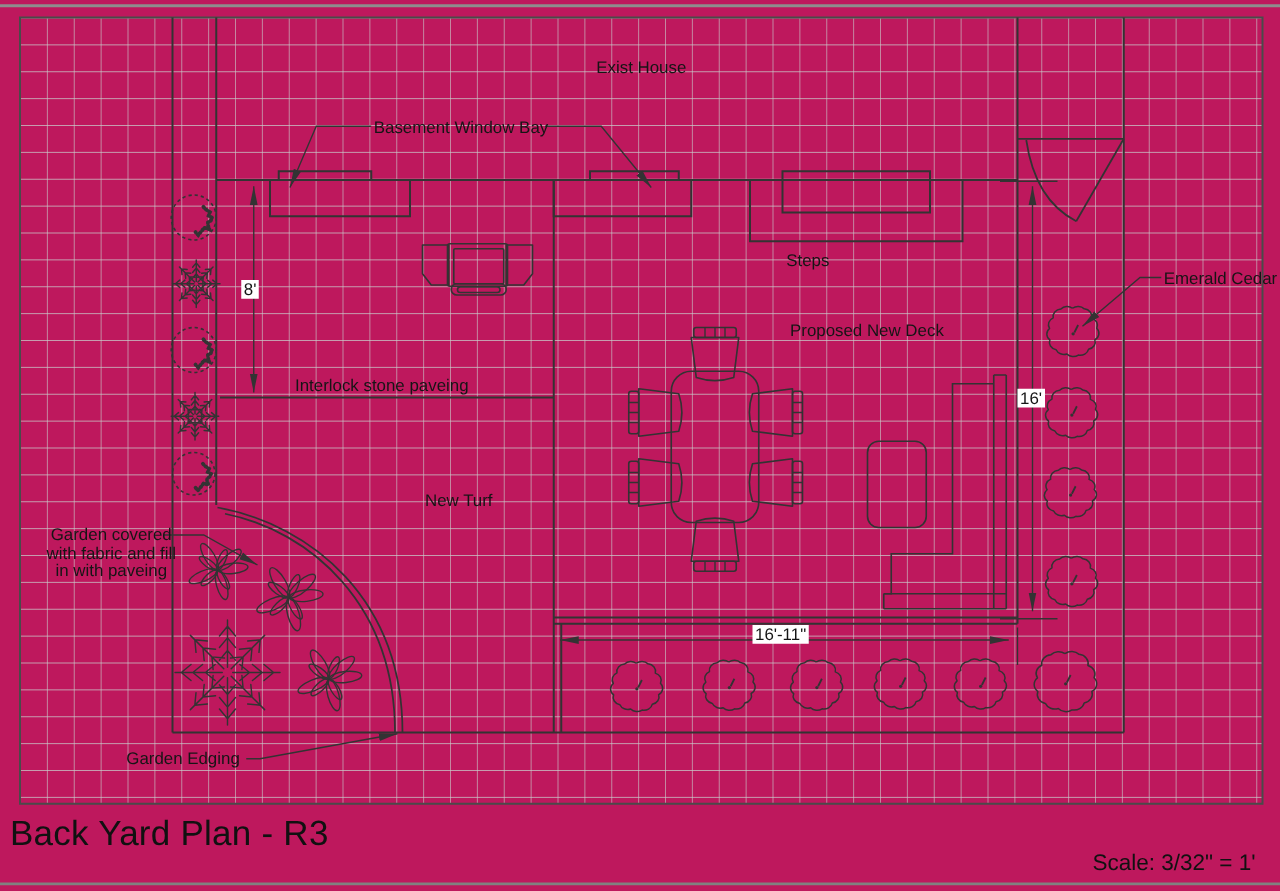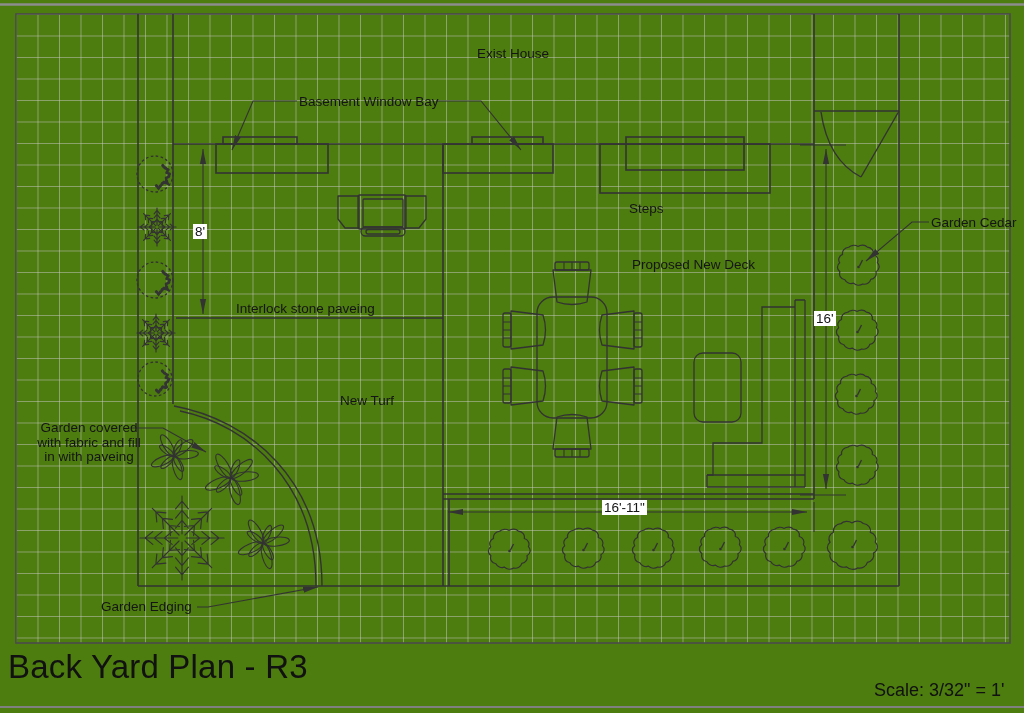--- a/index.html
+++ b/index.html
@@ -1,22 +1,22 @@
 <!DOCTYPE html>
 <html><head>
 <meta charset="utf-8">
 <style>
   html,body{margin:0;padding:0;background:#fff;}
-  .page{position:relative;width:1024px;height:713px;background:#4d7c0f;overflow:hidden;
+  .page{position:relative;width:1024px;height:713px;background:#be185d;overflow:hidden;
         font-family:"Liberation Sans",sans-serif;color:#151515;}
   svg.plan{position:absolute;left:0;top:0;}
   .lbl{position:absolute;font-size:13.5px;line-height:15px;white-space:nowrap;color:#151515;}
   .dim{background:#ffffff;padding:0 2px;}
   .note{white-space:normal;width:114px;text-align:center;line-height:14.6px;padding-left:14px;}
-  .title{font-size:33px;letter-spacing:0.2px;color:#111;}
+  .title{font-size:28px;letter-spacing:0.2px;color:#111;}
   .scale{font-size:18px;color:#111;}
   .drawing-line{stroke:#333;fill:none;}
 </style>
 </head>
 <body>
 
 <div class="page">
 
   <svg class="plan" width="1024" height="713" viewBox="0 0 1024 713">
     <defs>
@@ -217,21 +217,21 @@
           <path d="M1.5,1 L4.5,-5" class="drawing-line" stroke-width="1.4"></path>
         </g>
       </g>
   </svg>
 
   <div class="lbl" style="left:477px;top:46px;">Exist House</div>
   <div class="lbl" style="left:299px;top:94px;">Basement Window Bay</div>
   <div class="lbl" style="left:629px;top:153px;margin-top:48px;">Steps</div>
   <div class="lbl" style="left:236px;top:265px;margin-top:36px;">Interlock stone paveing</div>
   <div class="lbl" style="left:632px;top:257px;">Proposed New Deck</div>
-  <div class="lbl" style="left:931px;top:215px;">Garden Cedar</div>
+  <div class="lbl" style="left:931px;top:215px;">Emerald Cedar</div>
   <div class="lbl" style="left:340px;top:393px;">New Turf</div>
   <div class="lbl note" style="left:18px;top:421px;">
     <span>Garden covered</span><br>
     <span>with fabric and fill</span><br>
     <span>in with paveing</span>
   </div>
   <div class="lbl" style="left:101px;top:599px;">Garden Edging</div>
 
   <div class="lbl dim" style="left:193px;top:224px;">8'</div>
   <div class="lbl dim" style="left:814px;top:311px;">16'</div>

